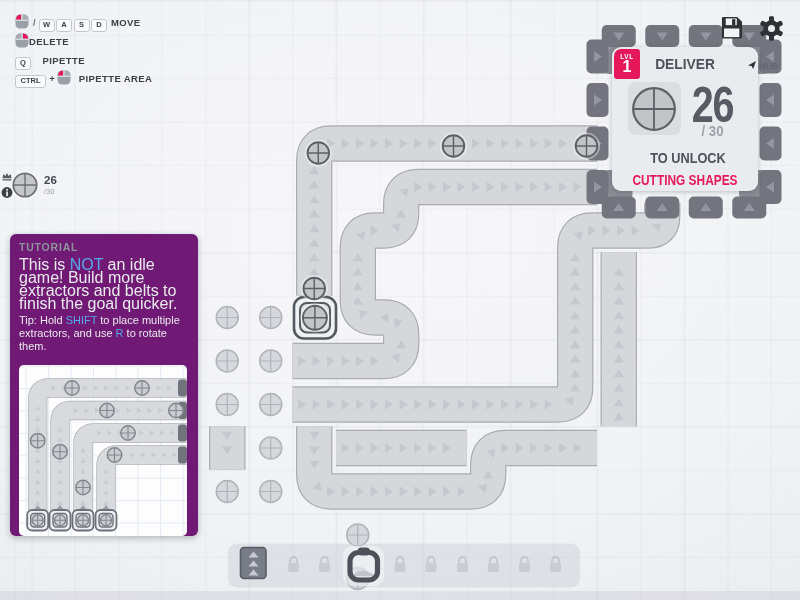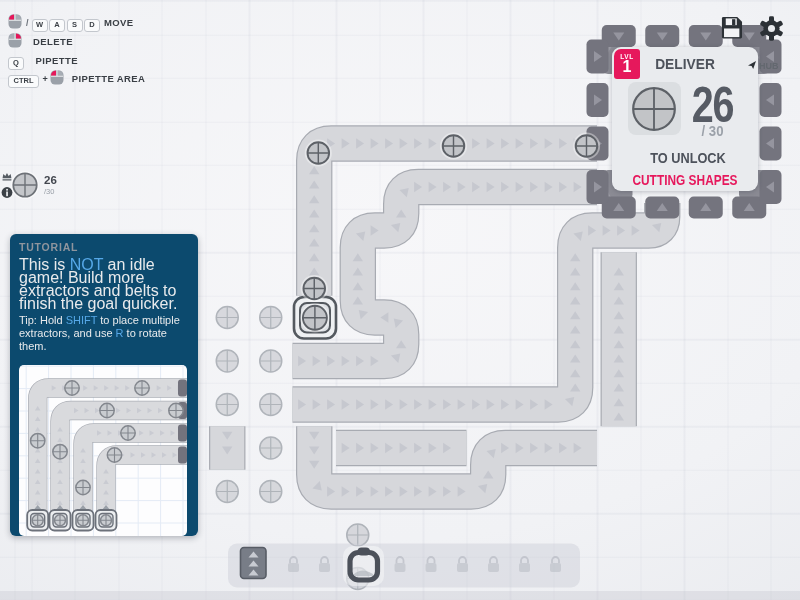--- a/index.html
+++ b/index.html
@@ -314,35 +314,35 @@
 <g>
       <rect x="343" y="546" width="41" height="40" rx="10" fill="#ffffff" opacity="0.4"></rect>
       <rect x="357.5" y="547.5" width="12.5" height="8" rx="4" fill="#4c515a"></rect>
       <rect x="350" y="552.5" width="27.5" height="27.5" rx="8.5" fill="none" stroke="#4c515a" stroke-width="5.2"></rect>
       <path d="M354 574 q7 -6 15 -2 l4 2 v2 h-19 z" fill="#b2b6bd" opacity="0.7"></path>
     </g>
 
 <rect x="0" y="591" width="800" height="9" fill="#b9bcc6" opacity="0.28"></rect>
 </svg>
 
-<div style="position:absolute;left:8px;top:12px;width:260px;white-space:nowrap">
+<div style="position:absolute;left:15px;top:12px;width:260px;white-space:nowrap">
 
 <div style="height:19px"><svg width="14" height="15" viewBox="0 0 14 15" style="vertical-align:-3px">
         <rect x="0.5" y="0.5" width="13" height="14" rx="4.5" fill="#9aa0a8"></rect>
         <path d="M1 5.8 a6 5.3 0 0 1 5 -5.3 v5.3 z" fill="#e5175a"></path>
         <path d="M13 5.8 a6 5.3 0 0 0 -5 -5.3 v5.3 z" fill="#a7adb5"></path>
         <path d="M7 0.5 v5.5 M1 6.2 h12" stroke="#eceef0" stroke-width="1.1"></path>
       </svg><span style="color:#6a7078;font-size:9px;font-weight:bold;margin:0 3px 0 4px">/</span><span style="display:inline-block;width:14px;height:10.5px;line-height:10.5px;background:#fafbfc;border:1px solid #c3c7cd;border-radius:3px;font-size:7.5px;font-weight:bold;color:#3c4147;text-align:center;vertical-align:-1px;margin-right:1.5px">W</span><span style="display:inline-block;width:14px;height:10.5px;line-height:10.5px;background:#fafbfc;border:1px solid #c3c7cd;border-radius:3px;font-size:7.5px;font-weight:bold;color:#3c4147;text-align:center;vertical-align:-1px;margin-right:1.5px">A</span><span style="display:inline-block;width:14px;height:10.5px;line-height:10.5px;background:#fafbfc;border:1px solid #c3c7cd;border-radius:3px;font-size:7.5px;font-weight:bold;color:#3c4147;text-align:center;vertical-align:-1px;margin-right:1.5px">S</span><span style="display:inline-block;width:14px;height:10.5px;line-height:10.5px;background:#fafbfc;border:1px solid #c3c7cd;border-radius:3px;font-size:7.5px;font-weight:bold;color:#3c4147;text-align:center;vertical-align:-1px;margin-right:1.5px">D</span><span class="lbl" style="margin-left:2.5px">MOVE</span></div>
 
 <div style="height:19px"><svg width="14" height="15" viewBox="0 0 14 15" style="vertical-align:-3px">
         <rect x="0.5" y="0.5" width="13" height="14" rx="4.5" fill="#9aa0a8"></rect>
         <path d="M1 5.8 a6 5.3 0 0 1 5 -5.3 v5.3 z" fill="#a7adb5"></path>
         <path d="M13 5.8 a6 5.3 0 0 0 -5 -5.3 v5.3 z" fill="#e5175a"></path>
         <path d="M7 0.5 v5.5 M1 6.2 h12" stroke="#eceef0" stroke-width="1.1"></path>
-      </svg><span class="lbl" style="margin-left:11px">DELETE</span></div>
+      </svg><span class="lbl" style="margin-left:0">DELETE</span></div>
 
 <div style="height:18px"><span style="display:inline-block;width:14px;height:10.5px;line-height:10.5px;background:#fafbfc;border:1px solid #c3c7cd;border-radius:3px;font-size:7.5px;font-weight:bold;color:#3c4147;text-align:center;vertical-align:-1px;margin-right:1.5px">Q</span><span class="lbl" style="margin-left:10px">PIPETTE</span></div>
 
 <div style="height:19px"><span style="display:inline-block;width:29px;height:10.5px;line-height:10.5px;background:#fafbfc;border:1px solid #c3c7cd;border-radius:3px;font-size:7.5px;font-weight:bold;color:#3c4147;text-align:center;vertical-align:-1px;margin-right:1.5px">CTRL</span><span style="color:#3a3f45;font-size:9px;font-weight:bold;margin:0 2px">+</span><svg width="14" height="15" viewBox="0 0 14 15" style="vertical-align:-3px">
         <rect x="0.5" y="0.5" width="13" height="14" rx="4.5" fill="#9aa0a8"></rect>
         <path d="M1 5.8 a6 5.3 0 0 1 5 -5.3 v5.3 z" fill="#e5175a"></path>
         <path d="M13 5.8 a6 5.3 0 0 0 -5 -5.3 v5.3 z" fill="#a7adb5"></path>
         <path d="M7 0.5 v5.5 M1 6.2 h12" stroke="#eceef0" stroke-width="1.1"></path>
       </svg><span class="lbl" style="margin-left:8px">PIPETTE AREA</span></div>
 </div>
@@ -402,21 +402,21 @@
 
 <div style="position:absolute;left:58.5px;top:29px;width:85px;text-align:center;font-size:50px;font-weight:bold;color:#565b64;transform:scaleX(0.79);letter-spacing:-1.5px">26</div>
 
 <div style="position:absolute;left:58px;top:75px;width:85px;text-align:center;font-size:15.5px;font-weight:bold;color:#9ba1a9;transform:scaleX(0.85)">/ 30</div>
 
 <div style="position:absolute;left:3px;top:103px;width:100%;text-align:center;font-size:14.5px;font-weight:bold;color:#4d525b;transform:scaleX(0.88)">TO UNLOCK</div>
 
 <div style="position:absolute;left:0;top:124.5px;width:100%;text-align:center;font-size:14px;font-weight:bold;color:#e6185c;transform:scaleX(0.85)">CUTTING SHAPES</div>
 </div>
 
-<div style="position:absolute;left:10px;top:234px;width:188px;height:302px;background:#0c4a6e;border-radius:6px;box-shadow:0 2px 6px rgba(30,35,50,0.3)">
+<div style="position:absolute;left:10px;top:234px;width:188px;height:302px;background:#701a75;border-radius:6px;box-shadow:0 2px 6px rgba(30,35,50,0.3)">
 <div style="position:absolute;left:9px;top:7px;font-size:10.5px;font-weight:bold;color:#8f959d;letter-spacing:0.8px">TUTORIAL</div>
 
 <div style="position:absolute;left:9px;top:24px;width:166px;font-size:16px;line-height:13.1px;color:#e8eaec">This is <span style="color:#56a8e8">NOT</span> an idle game! Build more extractors and belts to finish the goal quicker.</div>
 
 <div style="position:absolute;left:9px;top:80px;width:172px;font-size:11px;line-height:13.1px;color:#e8eaec">Tip: Hold <span style="color:#56a8e8">SHIFT</span> to place multiple extractors, and use <span style="color:#56a8e8">R</span> to rotate them.</div>
 
 <svg width="168" height="171" viewBox="0 0 168 171" style="position:absolute;left:9px;top:130.5px;background:#fdfdfe;border-radius:5px">
 <g stroke="#e4ebf5" stroke-width="1">
         <path d="M7.2 0 V171"></path>
         <path d="M29.6 0 V171"></path>

